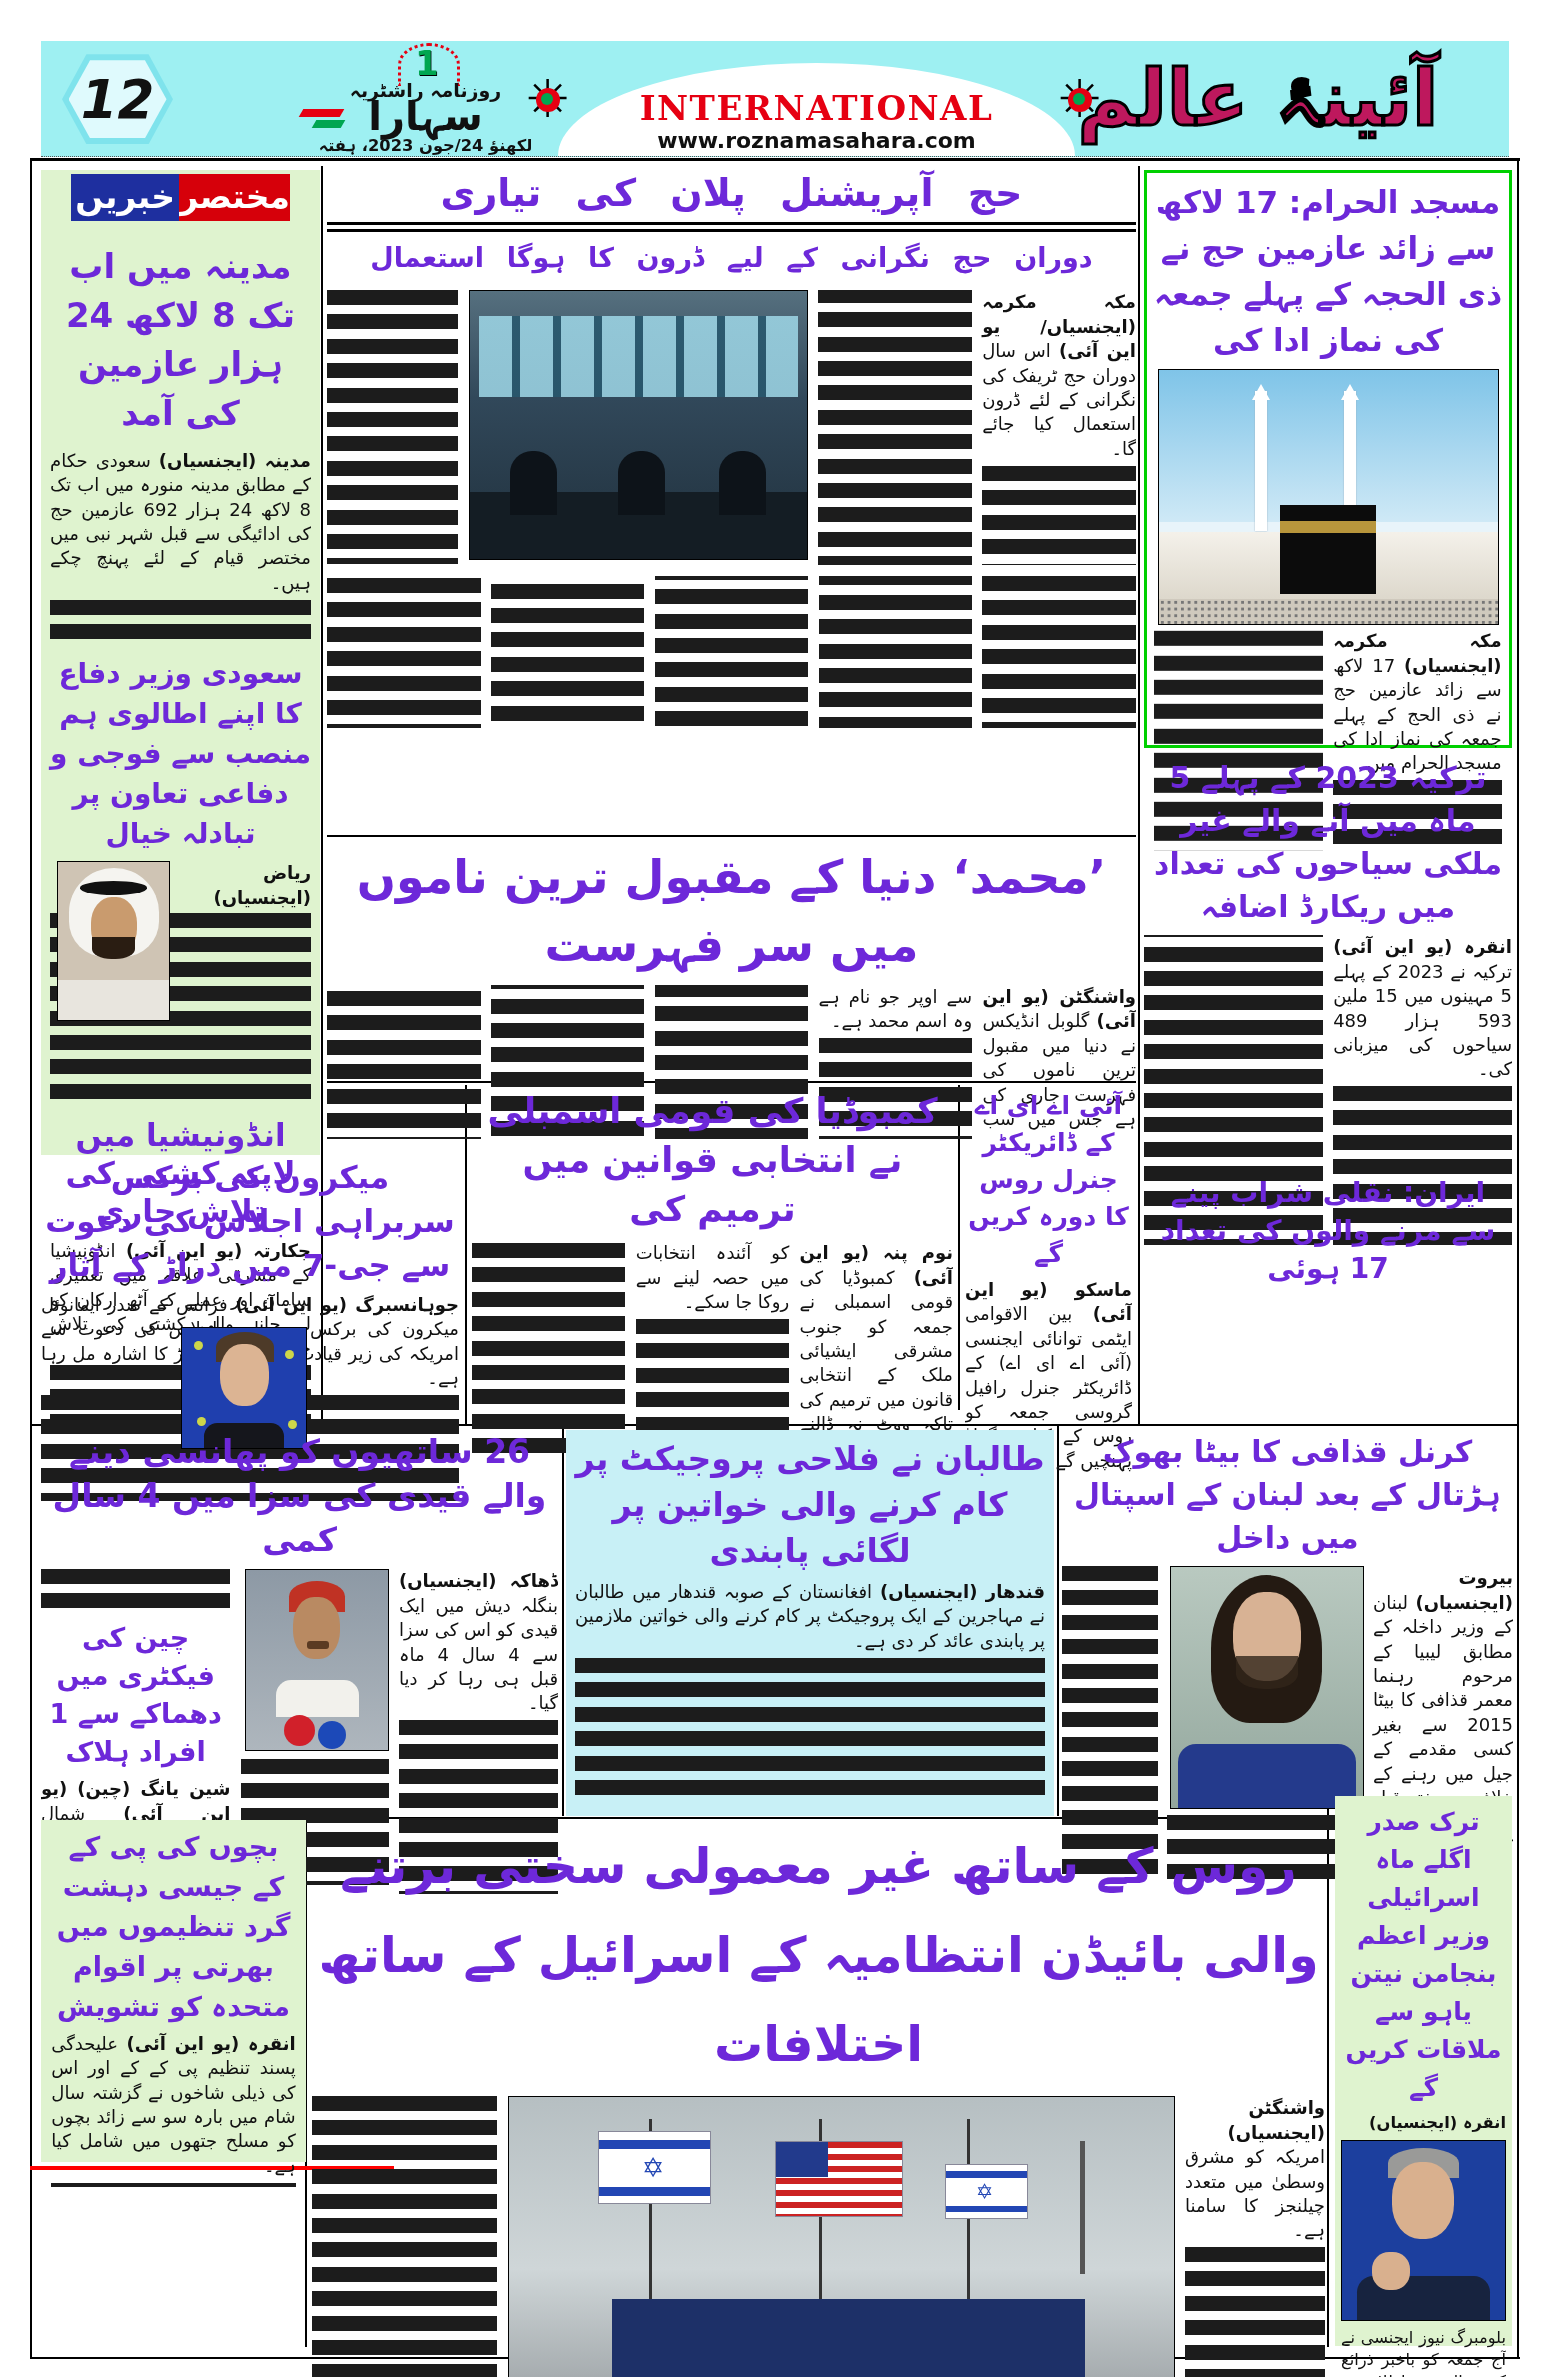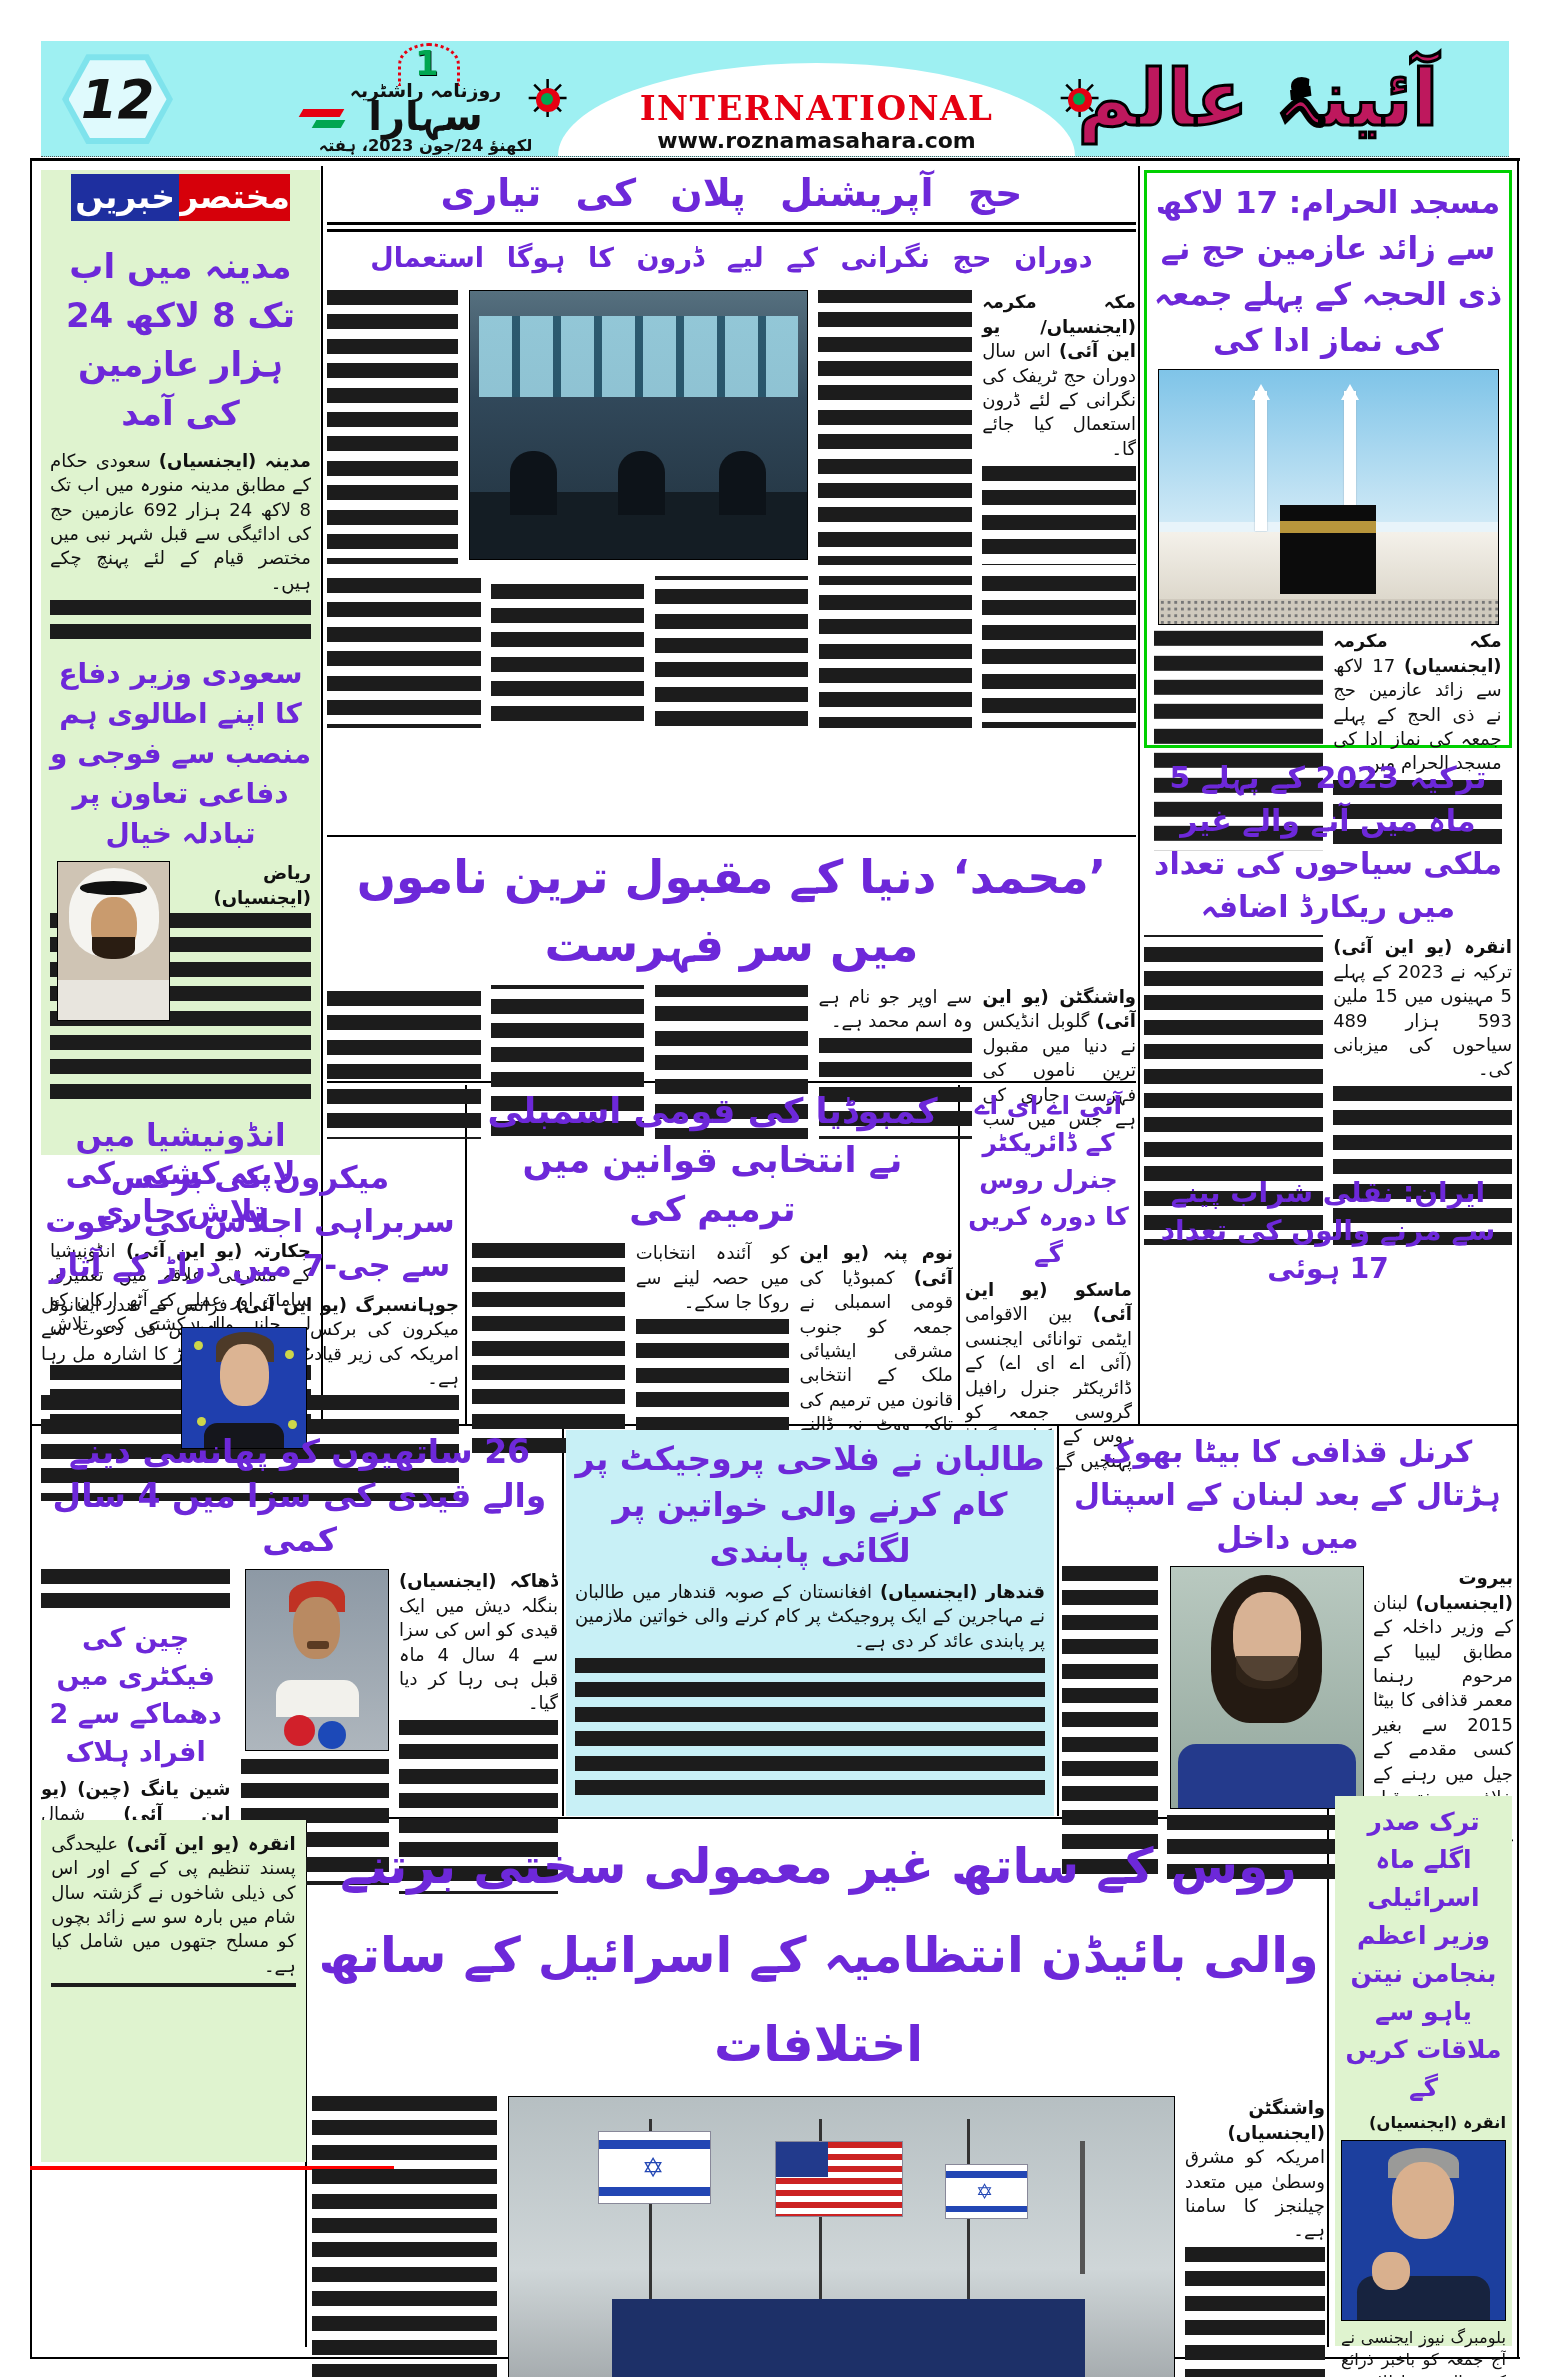--- a/index.html
+++ b/index.html
@@ -304,21 +304,21 @@
             <i class="face"></i>
             <i class="mus"></i>
             <i class="shirt"></i>
             <i class="mic1"></i>
             <i class="mic2"></i>
         </div>
         <div class="greek" style="height:126px;margin-top:7.4px;"></div>
       </div>
       <div class="bodytxt" style="flex:1;">
         <div class="greek" style="height:44px;"></div>
-        <div class="headline" style="font-size:27px;line-height:38px;margin:6px 0;">چین کی فیکٹری میں دھماکے سے 2 افراد ہلاک</div>
+        <div class="headline" style="font-size:27px;line-height:38px;margin:6px 0;">چین کی فیکٹری میں دھماکے سے 1 افراد ہلاک</div>
         <span class="dateline">شین یانگ (چین) (یو این آئی)</span>
         <span>شمال مشرقی چین کے لیاؤننگ صوبے میں ایک اسٹیل فیکٹری کی بھٹی میں دھماکے سے 4 افراد ہلاک اور پانچ دیگر زخمی ہوگئے۔</span>
         
       </div>
     </div>
   </div>
 
   <div class="abs boxcyan" style="left:566px;top:1430px;width:488px;height:386px;box-sizing:border-box;padding:6px 9px;">
     <div class="headline" style="font-size:33px;line-height:46px;">طالبان نے فلاحی پروجیکٹ پر کام کرنے والی خواتین پر لگائی پابندی</div>
     <div class="bodytxt" style="margin-top:6px;height:222px;overflow:hidden;">
@@ -344,20 +344,21 @@
         </div>
         <div class="greek" style="height:64px;margin-top:6px;"></div>
       </div>
       <div class="bodytxt" style="flex:1;">
         <div class="greek" style="height:313px;"></div>
       </div>
     </div>
   </div>
 
   <div class="abs boxgreen" style="left:41px;top:1820px;width:265px;height:342px;box-sizing:border-box;padding:7.4px 10.3px;">
+    <div class="headline" style="font-size:27px;line-height:40px;">بچوں کی پی کے کے جیسی دہشت گرد تنظیموں میں بھرتی پر اقوام متحدہ کو تشویش</div>
     <div class="bodytxt" style="margin-top:4.4px;height:155px;overflow:hidden;">
       <span class="dateline">انقرہ (یو این آئی)</span>
       <span>علیحدگی پسند تنظیم پی کے کے اور اس کی ذیلی شاخوں نے گزشتہ سال شام میں بارہ سو سے زائد بچوں کو مسلح جتھوں میں شامل کیا ہے۔</span>
       <div class="greek" style="height:67px;margin-top:4.4px;"></div>
     </div>
   </div>
 
   <div class="abs" style="left:312px;top:1822px;width:1013px;height:525px;">
     <div class="headline" style="font-size:49px;line-height:89px;">روس کے ساتھ غیر معمولی سختی برتنے والی بائیڈن انتظامیہ کے اسرائیل کے ساتھ اختلافات</div>
     <div style="display:flex;gap:10.3px;margin-top:7.4px;height:318px;">

